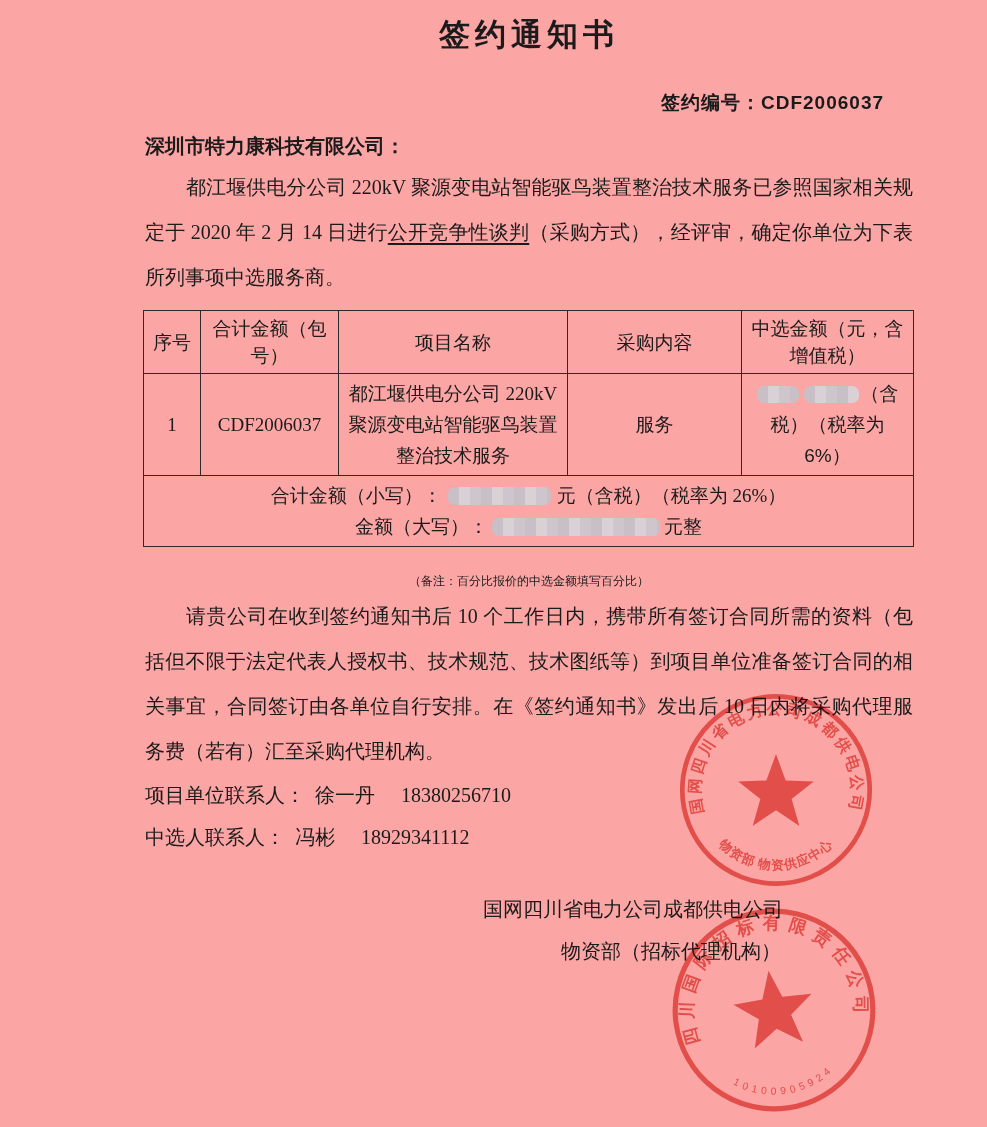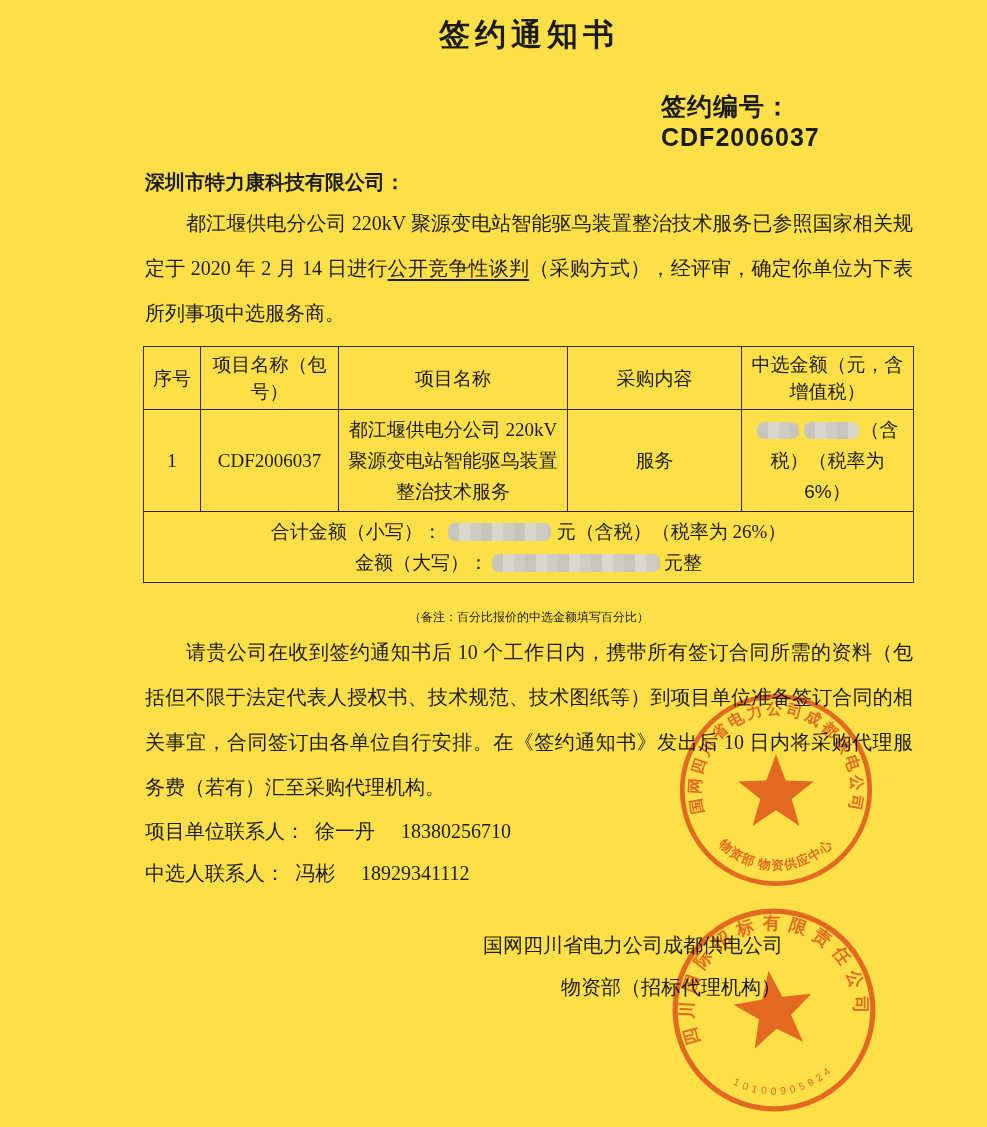--- a/index.html
+++ b/index.html
@@ -1,35 +1,35 @@
 <!DOCTYPE html>
 <html><head>
 <meta charset="utf-8">
 <style>
   * { margin:0; padding:0; box-sizing:border-box; }
   html,body { background:#e8e8e8; }
   .page {
     position:relative;
     width:987px; height:1127px;
     margin:0 auto;
-    background:#fde047;
+    background:#fca5a5;
     font-family:"Liberation Serif", serif;
     color:#1b1b1b;
     overflow:hidden;
   }
   .content { padding:0 74px 0 145px; position:relative; z-index:2; }
 
   .doc-title {
     text-align:center; font-size:31px; font-weight:700;
     letter-spacing:5px; padding-top:14px;
   }
   .sign-no {
     margin:34px 0 0 516px;
     font-family:"Liberation Sans", sans-serif;
-    font-size:25px; font-weight:600; letter-spacing:1px;
+    font-size:19px; font-weight:600; letter-spacing:1px;
   }
   .recipient { margin-top:17px; font-size:20px;font-weight:bold; }
 
   .para {
     font-size:20px; line-height:45px;
     text-align:justify; text-indent:2.05em;
   }
   .para1 { margin-top:5px; }
   .para2 { margin-top:4px; }
   .u { text-decoration:underline; text-underline-offset:4px; }
@@ -101,21 +101,21 @@
       <colgroup>
         <col style="width:57px">
           <col style="width:138px">
           <col style="width:229px">
         <col style="width:174px">
           <col style="width:172px">
       </colgroup>
       <tbody>
         <tr class="hdr">
           <th>序号</th>
-          <th>项目名称（包号）</th>
+          <th>合计金额（包号）</th>
           <th>项目名称</th>
           <th>采购内容</th>
           <th>中选金额（元，含增值税）</th>
         </tr>
         <tr class="body">
           <td>1</td>
           <td>CDF2006037</td>
           <td>都江堰供电分公司 220kV 聚源变电站智能驱鸟装置整治技术服务</td>
           <td>服务</td>
           <td class="amount"><span class="redact r-a1"></span><span class="redact r-a2"></span><span>（含税）（税率为 6%）</span></td>

